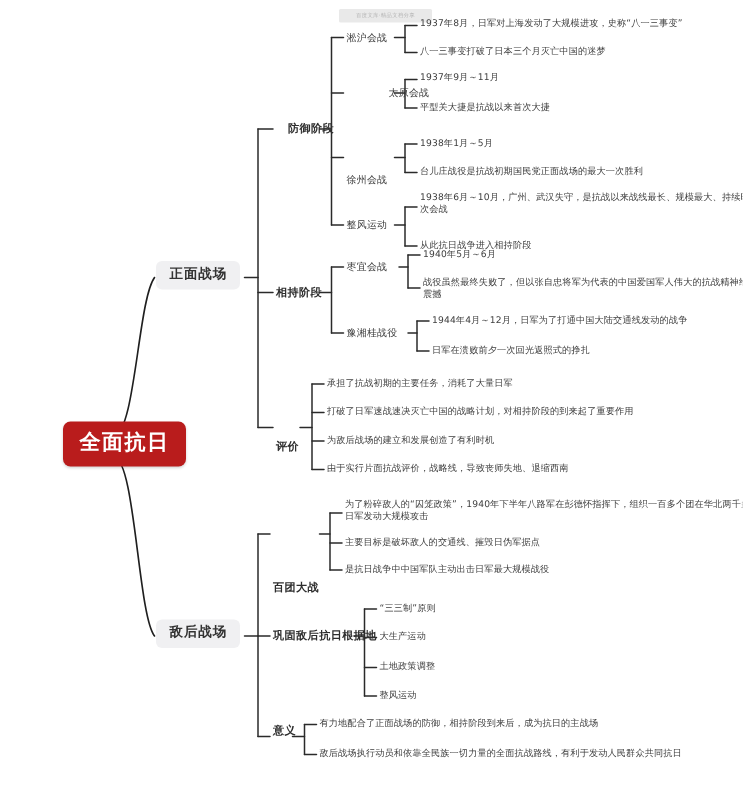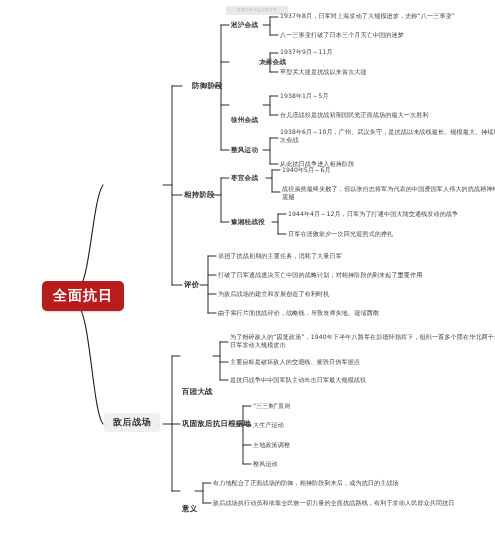--- a/index.html
+++ b/index.html
@@ -42,21 +42,21 @@
   .lv3{
     font-size:7.4px;
     color:#2e2e2e;
     font-weight:bold;
     letter-spacing:.3px;
   }
   
   .lv4{
     font-size:6.6px;
     color:#3a3a3a;
-    font-weight:bold;
+    font-weight:normal;
     letter-spacing:.2px;
   }
   
   .leaf{
     font-size:6.1px;
     color:#404040;
     letter-spacing:.1px;
     white-space:normal;
   }
   .leaf.w2{width:252px;}
@@ -170,28 +170,29 @@
 
       <path d="M195 491 H 203"></path>
       <path d="M203 483 V 503"></path>
       <path d="M203 483 H 211"></path>
       <path d="M203 503 H 211"></path>
     </g>
   </svg>
 
   <div class="node root" style="left:12px;top:281px;">全面抗日</div>
 
+  <div class="node lv2" style="left:104px;top:174px;">正面战场</div>
 
   <div class="node lv2" style="left:104px;top:413px;">敌后战场</div>
 
   <div class="node lv3" style="left:192px;top:81px;">防御阶段</div>
 
   <div class="node lv3" style="left:184px;top:190px;">相持阶段</div>
 
-  <div class="node lv3" style="left:184px;top:280px;">评价</div>
+  <div class="node lv3" style="left:184px;top:293px;">评价</div>
 
   <div class="node lv4" style="left:231px;top:21px;">淞沪会战</div>
   <div class="node lv4" style="left:231px;top:58px;margin-left:28px;">太原会战</div>
   <div class="node lv4" style="left:231px;top:116px;">徐州会战</div>
   <div class="node lv4" style="left:231px;top:146px;">整风运动</div>
 
   <div class="node leaf w2" style="left:280px;top:12px;">1937年8月，日军对上海发动了大规模进攻，史称“八一三事变”</div>
   <div class="node leaf w2" style="left:280px;top:31px;">八一三事变打破了日本三个月灭亡中国的迷梦</div>
 
   <div class="node leaf w2" style="left:280px;top:48px;">1937年9月～11月</div>
@@ -212,21 +213,21 @@
   <div class="node leaf w2" style="left:288px;top:210px;">1944年4月～12月，日军为了打通中国大陆交通线发动的战争</div>
   <div class="node leaf w2" style="left:288px;top:230px;">日军在溃败前夕一次回光返照式的挣扎</div>
 
   <div class="node leaf w3" style="left:218px;top:252px;">承担了抗战初期的主要任务，消耗了大量日军</div>
   <div class="node leaf w3" style="left:218px;top:271px;">打破了日军速战速决灭亡中国的战略计划，对相持阶段的到来起了重要作用</div>
   <div class="node leaf w3" style="left:218px;top:290px;">为敌后战场的建立和发展创造了有利时机</div>
   <div class="node leaf w3" style="left:218px;top:309px;">由于实行片面抗战评价，战略线，导致丧师失地、退缩西南</div>
 
   <div class="node lv3" style="left:182px;top:351px;margin-top:36px;">百团大战</div>
   <div class="node lv3" style="left:182px;top:419px;">巩固敌后抗日根据地</div>
-  <div class="node lv3" style="left:182px;top:504px;text-align:right;">意义</div>
+  <div class="node lv3" style="left:182px;top:482px;text-align:right;">意义</div>
 
   <div class="node leaf w4" style="left:230px;top:333px;">为了粉碎敌人的“囚笼政策”，1940年下半年八路军在彭德怀指挥下，组织一百多个团在华北两千多公里的战线上，向日军发动大规模攻击</div>
   <div class="node leaf w4" style="left:230px;top:358px;">主要目标是破坏敌人的交通线、摧毁日伪军据点</div>
   <div class="node leaf w4" style="left:230px;top:376px;">是抗日战争中中国军队主动出击日军最大规模战役</div>
 
   <div class="node leaf" style="left:253px;top:402px;">“三三制”原则</div>
   <div class="node leaf" style="left:253px;top:421px;">大生产运动</div>
   <div class="node leaf" style="left:253px;top:441px;">土地政策调整</div>
   <div class="node leaf" style="left:253px;top:460px;">整风运动</div>
 

